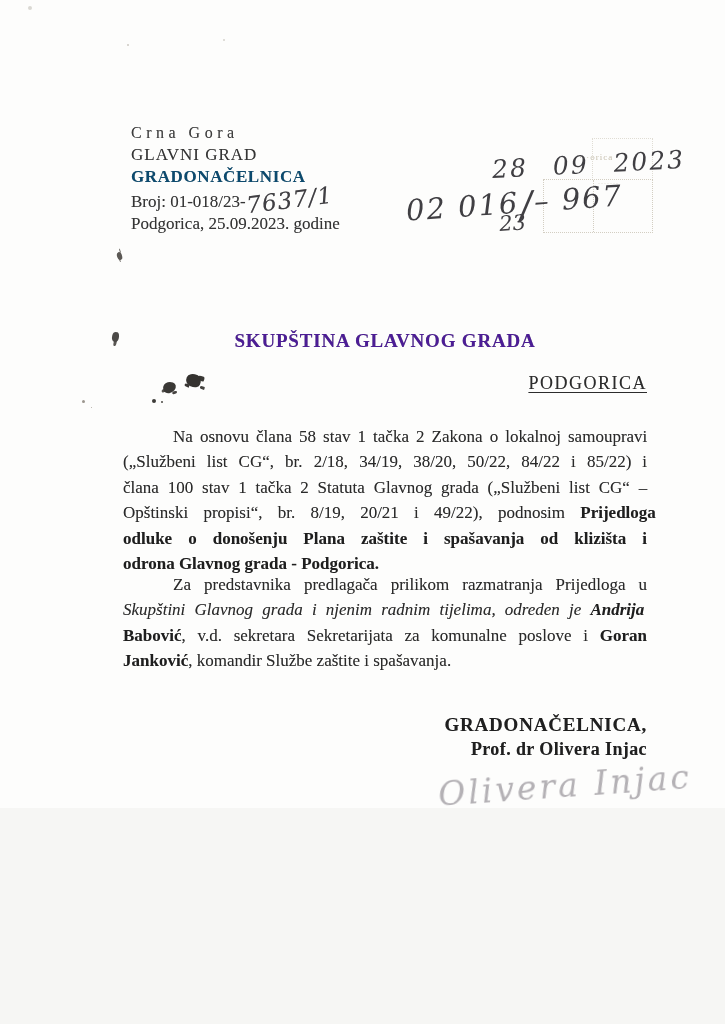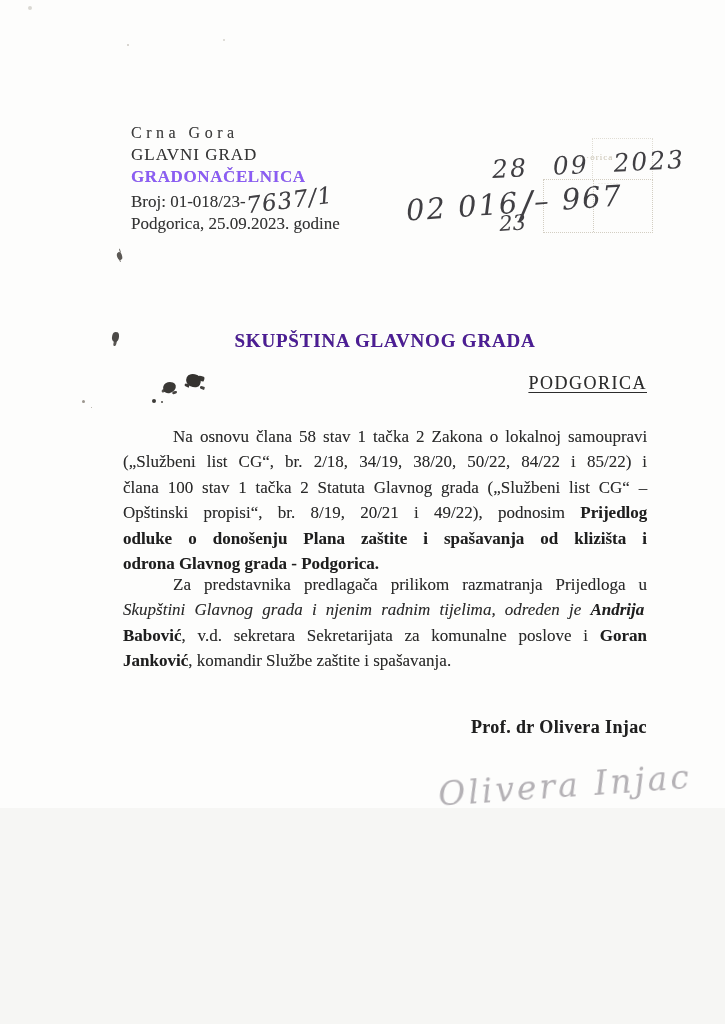--- a/index.html
+++ b/index.html
@@ -15,21 +15,21 @@
     color:#262626;
   }
   
   .header{
     position:absolute;left:131px;top:122px;
     font-size:17px;line-height:22px;color:#343434;
     text-shadow:0 0 .6px rgba(60,60,60,.35);
   }
   .hdr-country{font-size:16px;letter-spacing:4.5px;color:#3c3c3c;}
   .hdr-inst{letter-spacing:1px;}
-  .hdr-office{font-weight:bold;letter-spacing:.6px;color:#8b5cf6;}
+  .hdr-office{font-weight:bold;letter-spacing:.6px;color:#0c4a6e;}
   .hdr-broj{white-space:nowrap;}
   
   .hand{
     font-family:"DejaVu Serif", serif;font-style:italic;
     color:#403f43;
   }
   .hand-broj{
     display:inline-block;font-size:23px;letter-spacing:1px;
     transform:rotate(-7deg) translateY(1px);
   }
@@ -174,29 +174,30 @@
 
   <div class="title-block">
     <div class="title-main">SKUPŠTINA GLAVNOG GRADA</div>
     <div class="title-sub">PODGORICA</div>
   </div>
 
   <div class="para para-1">
       <div class="line" style="padding-left: 50px; display: block; word-spacing: 2.82px;"><span>Na osnovu člana 58 stav 1 tačka 2 Zakona o lokalnoj samoupravi</span></div>
       <div class="line" style="display: block; word-spacing: 6.82px;"><span>(„Službeni list CG“, br. 2/18, 34/19, 38/20, 50/22, 84/22 i 85/22) i</span></div>
       <div class="line" style="display: block; word-spacing: 4.58px;"><span>člana 100 stav 1 tačka 2 Statuta Glavnog grada („Službeni list CG“ –</span></div>
-      <div class="line" style="display: block; word-spacing: 11px;"><span>Opštinski propisi“, br. 8/19, 20/21 i 49/22), podnosim </span><span class="b">Prijedlog</span></div>
+      <div class="line" style="display: block; word-spacing: 11px;"><span>Opštinski propisi“, br. 8/19, 20/21 i 49/22), podnosim </span><span class="b">Prijedloga</span></div>
       <div class="line" style="display: block; word-spacing: 11.78px;"><span class="b">odluke o donošenju Plana zaštite i spašavanja od klizišta i</span></div>
       <div class="line"><span class="b">odrona Glavnog grada - Podgorica.</span></div>
     </div>
   <div class="para para-2">
       <div class="line" style="padding-left: 50px; display: block; word-spacing: 8.83px;"><span>Za predstavnika predlagača prilikom razmatranja Prijedloga u</span></div>
       <div class="line" style="display: block; word-spacing: 4.89px; font-style: italic;"><span>Skupštini Glavnog grada i njenim radnim tijelima, odreden je </span><span class="b">Andrija</span></div>
       <div class="line" style="display: block; word-spacing: 7.5px;"><span class="b">Babović</span><span>, v.d. sekretara Sekretarijata za komunalne poslove i </span><span class="b">Goran</span></div>
       <div class="line"><span class="b">Janković</span><span>, komandir Službe zaštite i spašavanja.</span></div>
     </div>
 
   <div class="sig-block">
+    <div class="sig-office">GRADONAČELNICA,</div>
     <div class="sig-name">Prof. dr Olivera Injac</div>
   </div>
   <div class="sig-hand">Olivera Injac</div>
 
 </div>
 
 </body></html>

